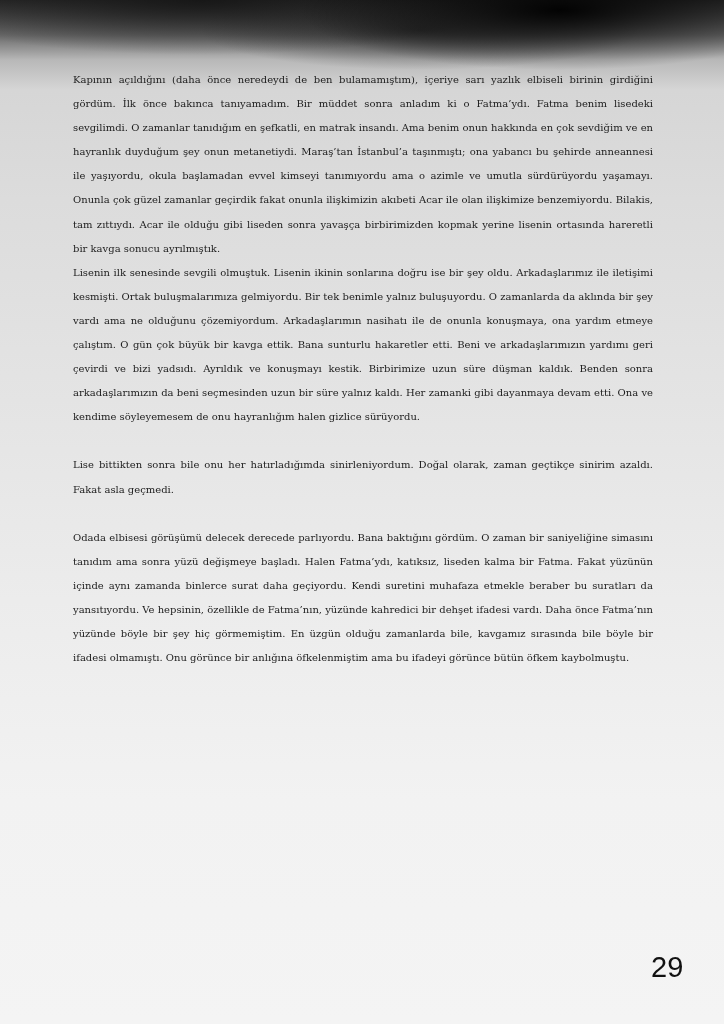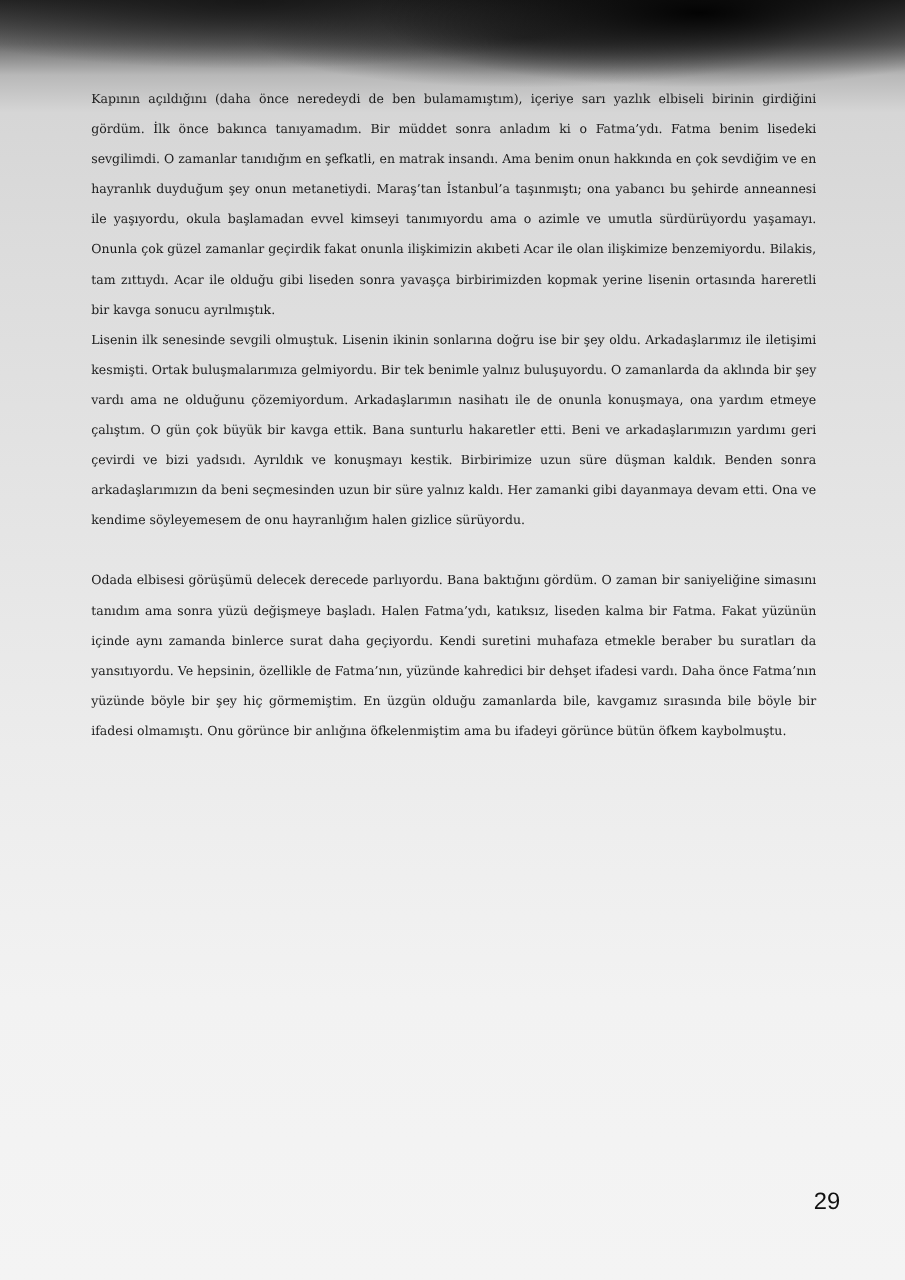--- a/index.html
+++ b/index.html
@@ -20,27 +20,28 @@
     position:absolute; left:73px; top:68px; width:580px;
     color:#1c1c1c;
     font-size:10px; line-height:24.1px;
     text-align:justify;
   }
   .page p { margin:0; }
   .page p.gap { margin-top:24px; }
   .page-number {
     position:absolute; left:651px; top:951px;
     font-family:"Liberation Sans", sans-serif;
-    font-size:19px; color:#111;
+    font-size:29px; color:#111;
   }
 </style>
 </head>
 <body>
 
 <div class="bg"></div>
 
 <div class="page">
   <p>Kapının açıldığını (daha önce neredeydi de ben bulamamıştım), içeriye sarı yazlık elbiseli birinin girdiğini gördüm. İlk önce bakınca tanıyamadım. Bir müddet sonra anladım ki o Fatma’ydı. Fatma benim lisedeki sevgilimdi. O zamanlar tanıdığım en şefkatli, en matrak insandı. Ama benim onun hakkında en çok sevdiğim ve en hayranlık duyduğum şey onun metanetiydi. Maraş’tan İstanbul’a taşınmıştı; ona yabancı bu şehirde anneannesi ile yaşıyordu, okula başlamadan evvel kimseyi tanımıyordu ama o azimle ve umutla sürdürüyordu yaşamayı. Onunla çok güzel zamanlar geçirdik fakat onunla ilişkimizin akıbeti Acar ile olan ilişkimize benzemiyordu. Bilakis, tam zıttıydı. Acar ile olduğu gibi liseden sonra yavaşça birbirimizden kopmak yerine lisenin ortasında hareretli bir kavga sonucu ayrılmıştık.</p>
   <p>Lisenin ilk senesinde sevgili olmuştuk. Lisenin ikinin sonlarına doğru ise bir şey oldu. Arkadaşlarımız ile iletişimi kesmişti. Ortak buluşmalarımıza gelmiyordu. Bir tek benimle yalnız buluşuyordu. O zamanlarda da aklında bir şey vardı ama ne olduğunu çözemiyordum. Arkadaşlarımın nasihatı ile de onunla konuşmaya, ona yardım etmeye çalıştım. O gün çok büyük bir kavga ettik. Bana sunturlu hakaretler etti. Beni ve arkadaşlarımızın yardımı geri çevirdi ve bizi yadsıdı. Ayrıldık ve konuşmayı kestik. Birbirimize uzun süre düşman kaldık. Benden sonra arkadaşlarımızın da beni seçmesinden uzun bir süre yalnız kaldı. Her zamanki gibi dayanmaya devam etti. Ona ve kendime söyleyemesem de onu hayranlığım halen gizlice sürüyordu.</p>
+  <p class="gap">Lise bittikten sonra bile onu her hatırladığımda sinirleniyordum. Doğal olarak, zaman geçtikçe sinirim azaldı. Fakat asla geçmedi.</p>
   <p class="gap">Odada elbisesi görüşümü delecek derecede parlıyordu. Bana baktığını gördüm. O zaman bir saniyeliğine simasını tanıdım ama sonra yüzü değişmeye başladı. Halen Fatma’ydı, katıksız, liseden kalma bir Fatma. Fakat yüzünün içinde aynı zamanda binlerce surat daha geçiyordu. Kendi suretini muhafaza etmekle beraber bu suratları da yansıtıyordu. Ve hepsinin, özellikle de Fatma’nın, yüzünde kahredici bir dehşet ifadesi vardı. Daha önce Fatma’nın yüzünde böyle bir şey hiç görmemiştim. En üzgün olduğu zamanlarda bile, kavgamız sırasında bile böyle bir ifadesi olmamıştı. Onu görünce bir anlığına öfkelenmiştim ama bu ifadeyi görünce bütün öfkem kaybolmuştu.</p>
 </div>
 
 <div class="page-number">29</div>
 
 </body></html>

